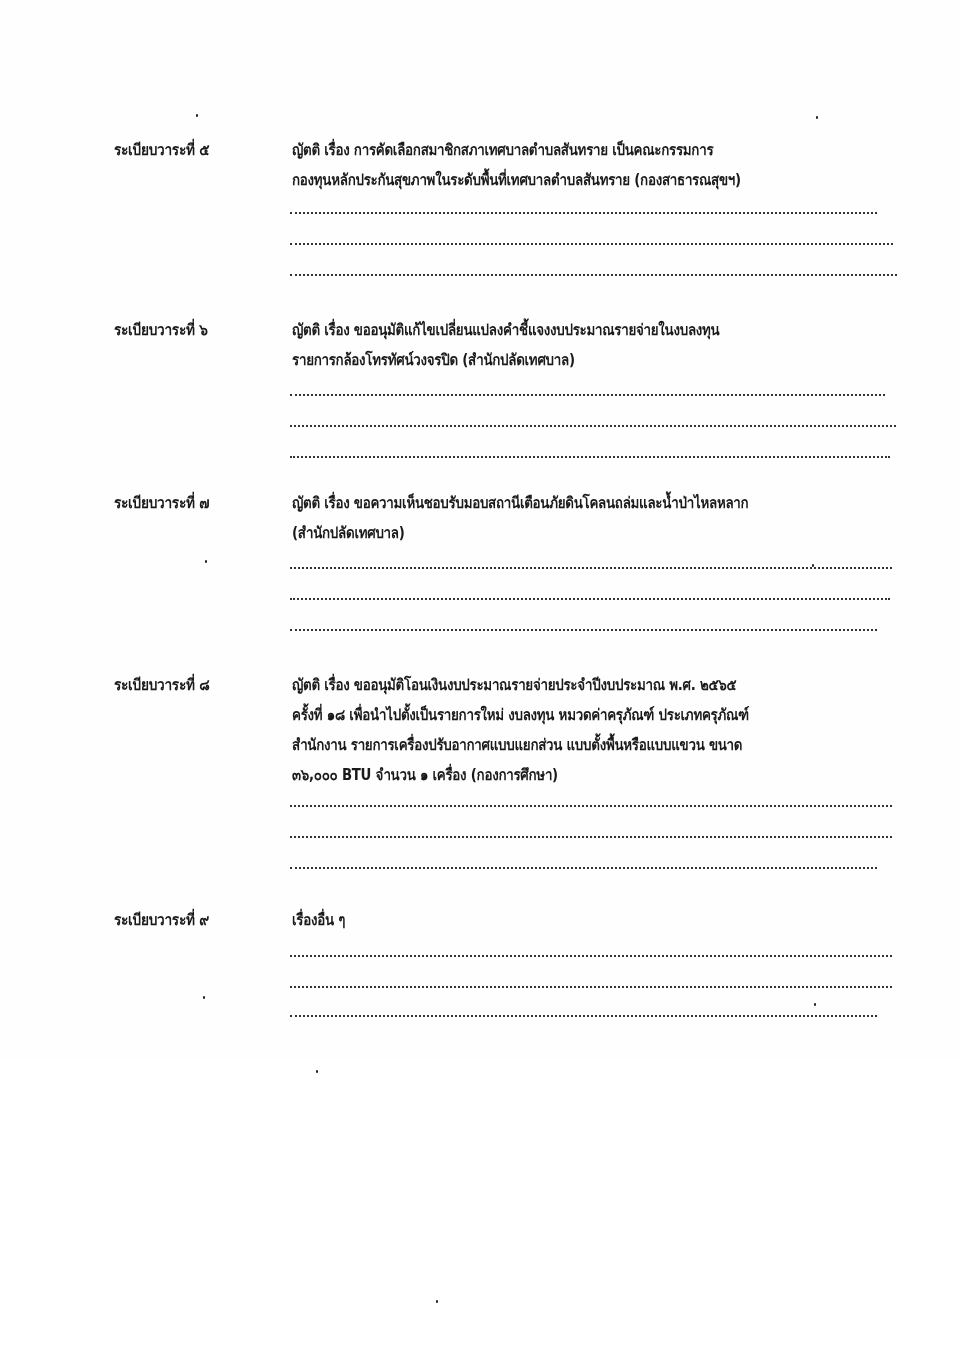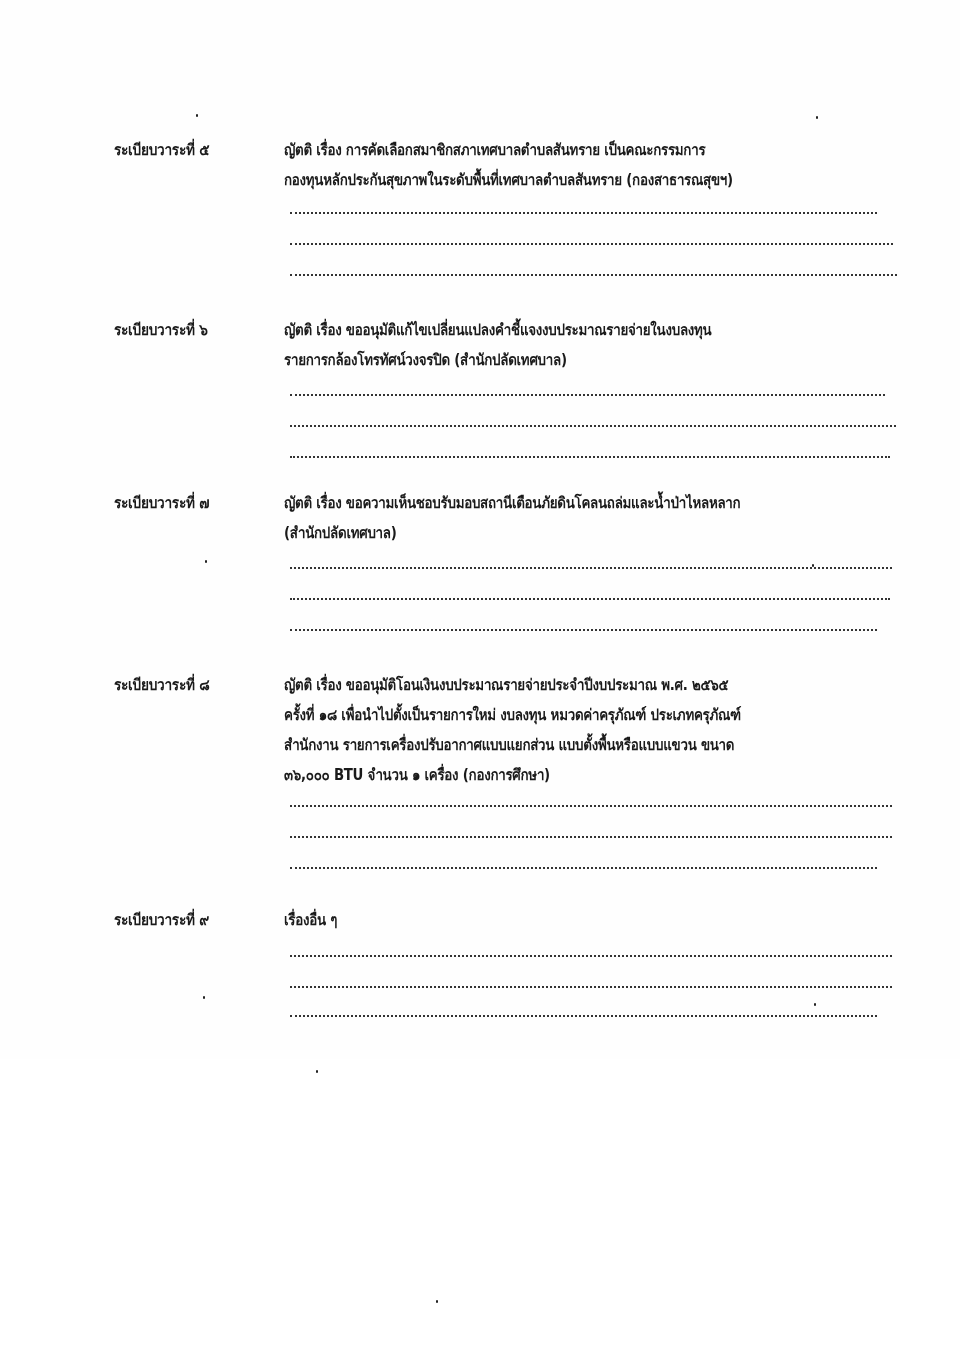--- a/index.html
+++ b/index.html
@@ -34,21 +34,21 @@
       font-size: 15.5px;
       font-weight: bold;
       line-height: 30px;
       white-space: nowrap;
       letter-spacing: -0.3px;
       transform: scaleX(0.88);
       transform-origin: left center;
     }
     .agenda-body {
       position: absolute;
-      left: 284px;
+      left: 292px;
       top: 0;
       width: 612px;
     }
     .agenda-text {
       font-size: 15.5px;
       font-weight: bold;
       line-height: 30px;
       margin: 0;
       letter-spacing: -0.3px;
       transform: scaleX(0.86);

